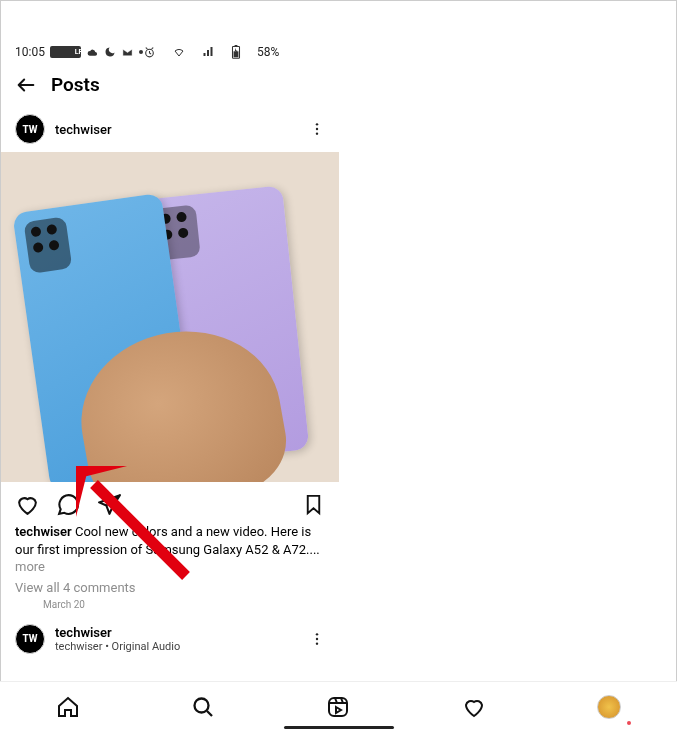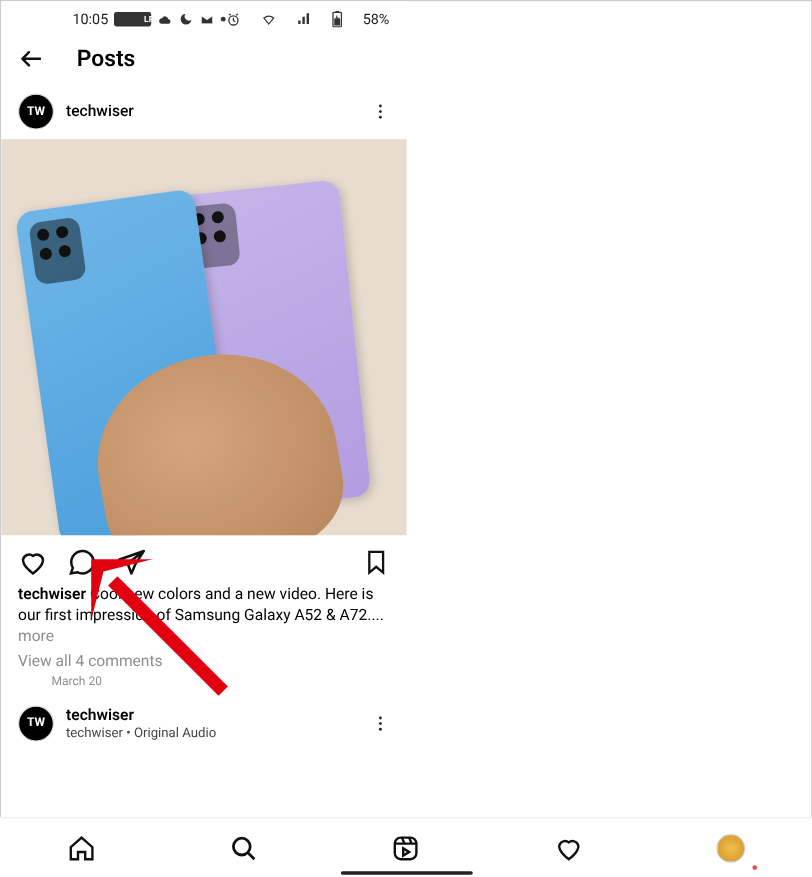--- a/index.html
+++ b/index.html
@@ -1,27 +1,27 @@
 <!DOCTYPE html>
 <html><head>
 <meta charset="utf-8">
 <style>
   * { box-sizing: border-box; margin: 0; padding: 0; font-family: -apple-system, BlinkMacSystemFont, "Segoe UI", Roboto, Helvetica, Arial, sans-serif; }
   body { background: #fff; }
   .container { display: flex; width: 677px; height: 731px; border: 1px solid #ccc; }
   .screen { width: 50%; height: 100%; position: relative; overflow: hidden; background: #fff; }
   .screen.dimmed > .dim-overlay { position: absolute; inset: 0; background: rgba(0,0,0,0.35); z-index: 5; }
-  .status-bar { display: flex; align-items: center; justify-content: flex-end; padding: 8px 14px 4px; font-size: 12px; color: #222; }
+  .status-bar { display: flex; align-items: center; justify-content: flex-start; padding: 8px 14px 4px; font-size: 12px; color: #222; margin-top: 36px; }
   .status-left { display: flex; align-items: center; gap: 5px; }
   .status-right { display: flex; align-items: center; gap: 16px; }
   .status-icon { display: inline-flex; }
   .sq { width: 31px; height: 12px; background: #333; border-radius: 2px; display:inline-flex; align-items:center; justify-content:center; color:#fff; font-size:7px; font-weight:bold;padding-left:27px;}
   .dot { width: 4px; height: 4px; background: #333; border-radius: 50%; }
 
-  .header { display: flex; align-items: center; padding: 10px 14px; gap: 27px; }
+  .header { display: flex; align-items: center; padding: 10px 14px; gap: 14px; }
   .header-title { font-size: 19px; font-weight: 600; }
 
   .user-row { display: flex; align-items: center; padding: 8px 14px; gap: 10px; }
   .avatar { width: 30px; height: 30px; border-radius: 50%; background: #000; display:flex; align-items:center; justify-content:center; color:#fff; font-size:10px; font-weight:bold; border:1px solid #ddd; }
   .username { font-size: 13px; font-weight: 500; flex: 1; }
   .dots-vert { font-size: 18px; line-height: 1; }
 
   .post-image { width: 100%; height: 330px; background: #e8dccf; position: relative; overflow:hidden; }
   .phone { position:absolute; border-radius: 14px; }
   .phone.blue { width: 150px; height: 280px; background: linear-gradient(160deg,#6fb6e8,#4a9edb); left: 30px; top: 50px; transform: rotate(-8deg); box-shadow: 2px 2px 8px rgba(0,0,0,.2);}

